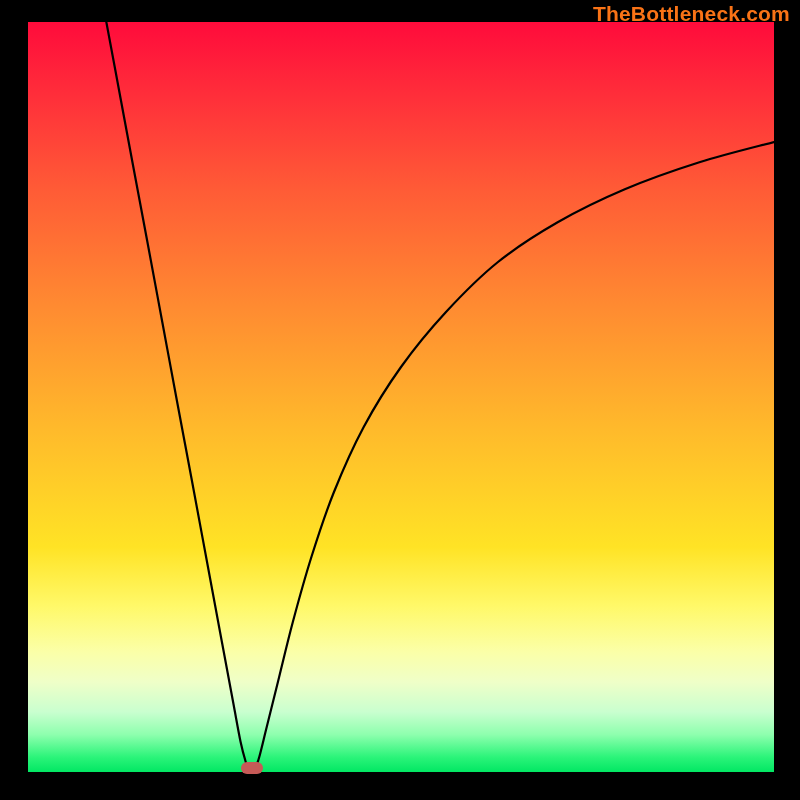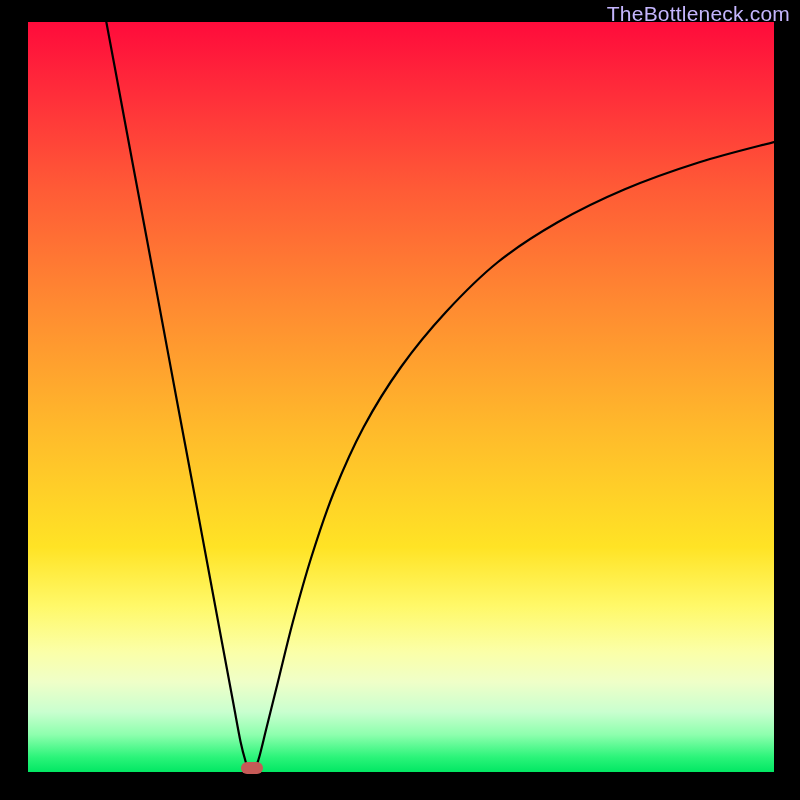--- a/index.html
+++ b/index.html
@@ -39,24 +39,24 @@
       #c9ffcf 92%,
       #8effae 95%,
       #2cf47a 98%,
       #02e763 100%
     );
   }
   .watermark {
     position: absolute;
     top: 2px;
     right: 10px;
-    color: #c4b5fd;
+    color: #f97316;
     font-size: 21px;
     letter-spacing: 0.2px;
-    font-weight: 400;
+    font-weight: 700;
   }
   svg.curve {
     position: absolute;
     left: 0;
     top: 0;
     width: 746px;
     height: 750px;
   }
   .marker {
     position: absolute;

